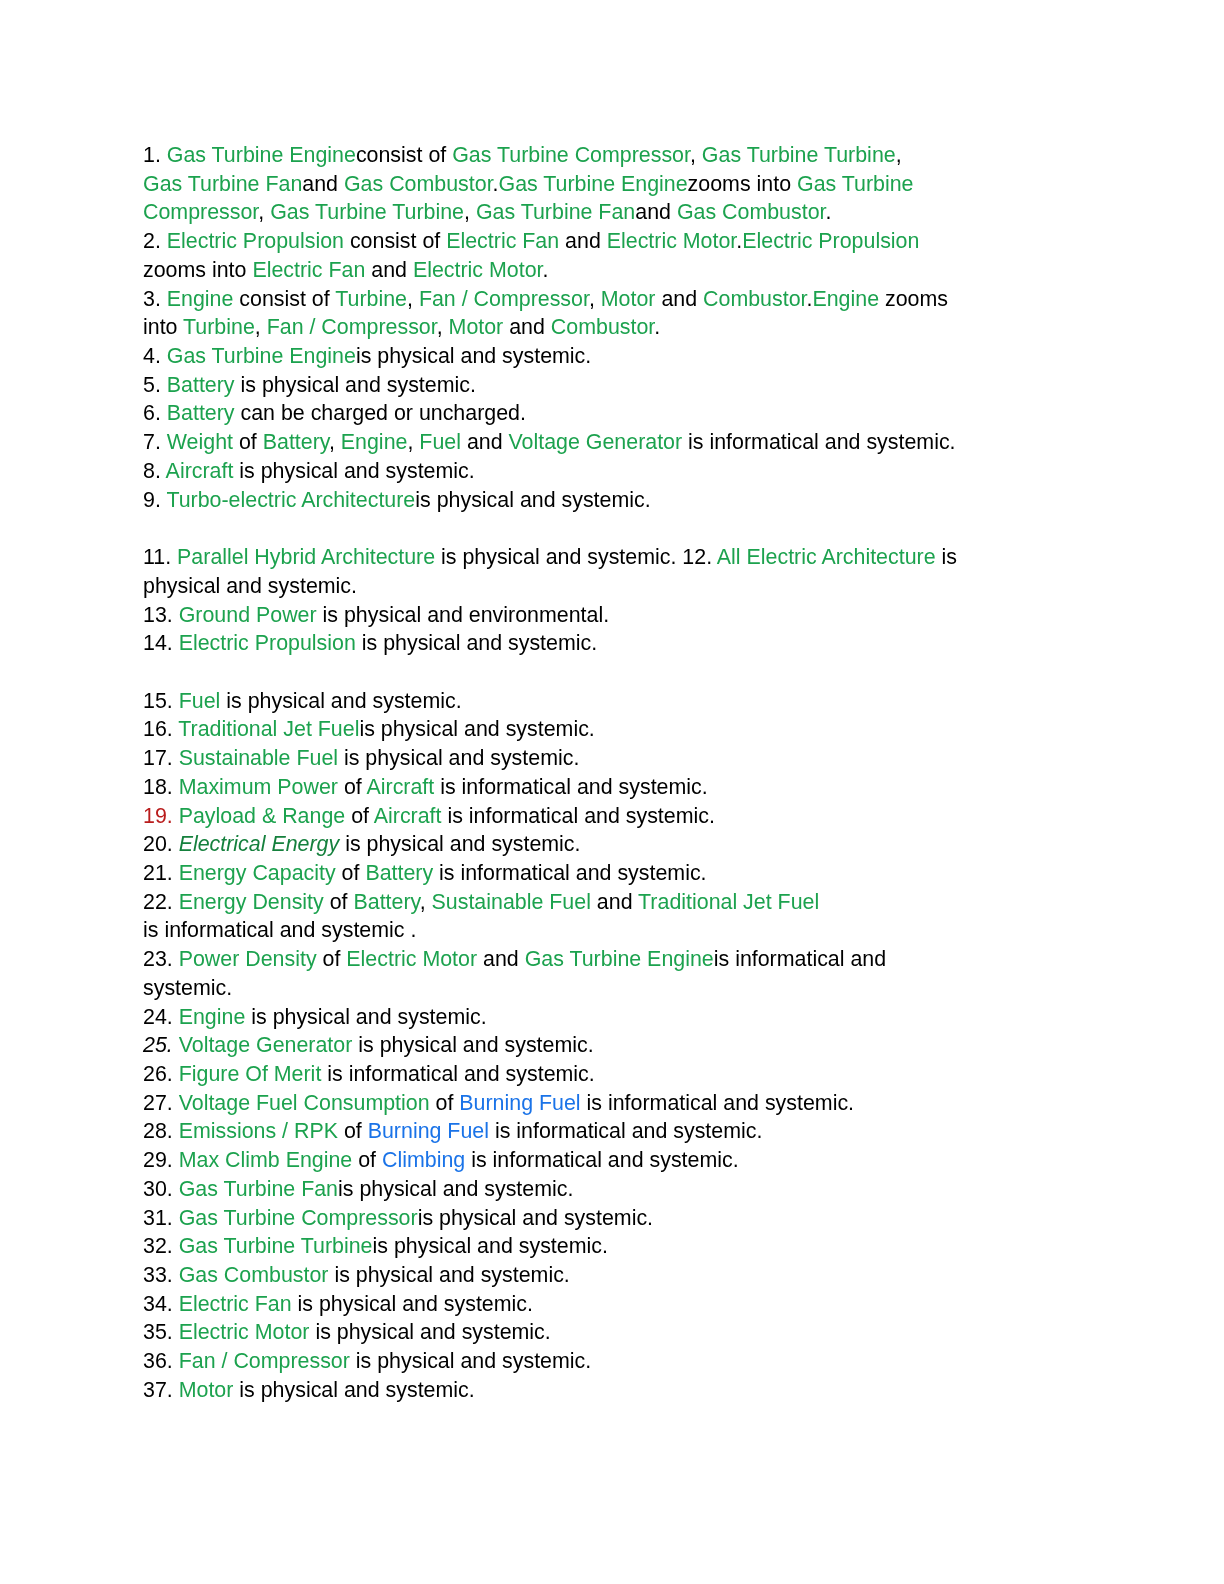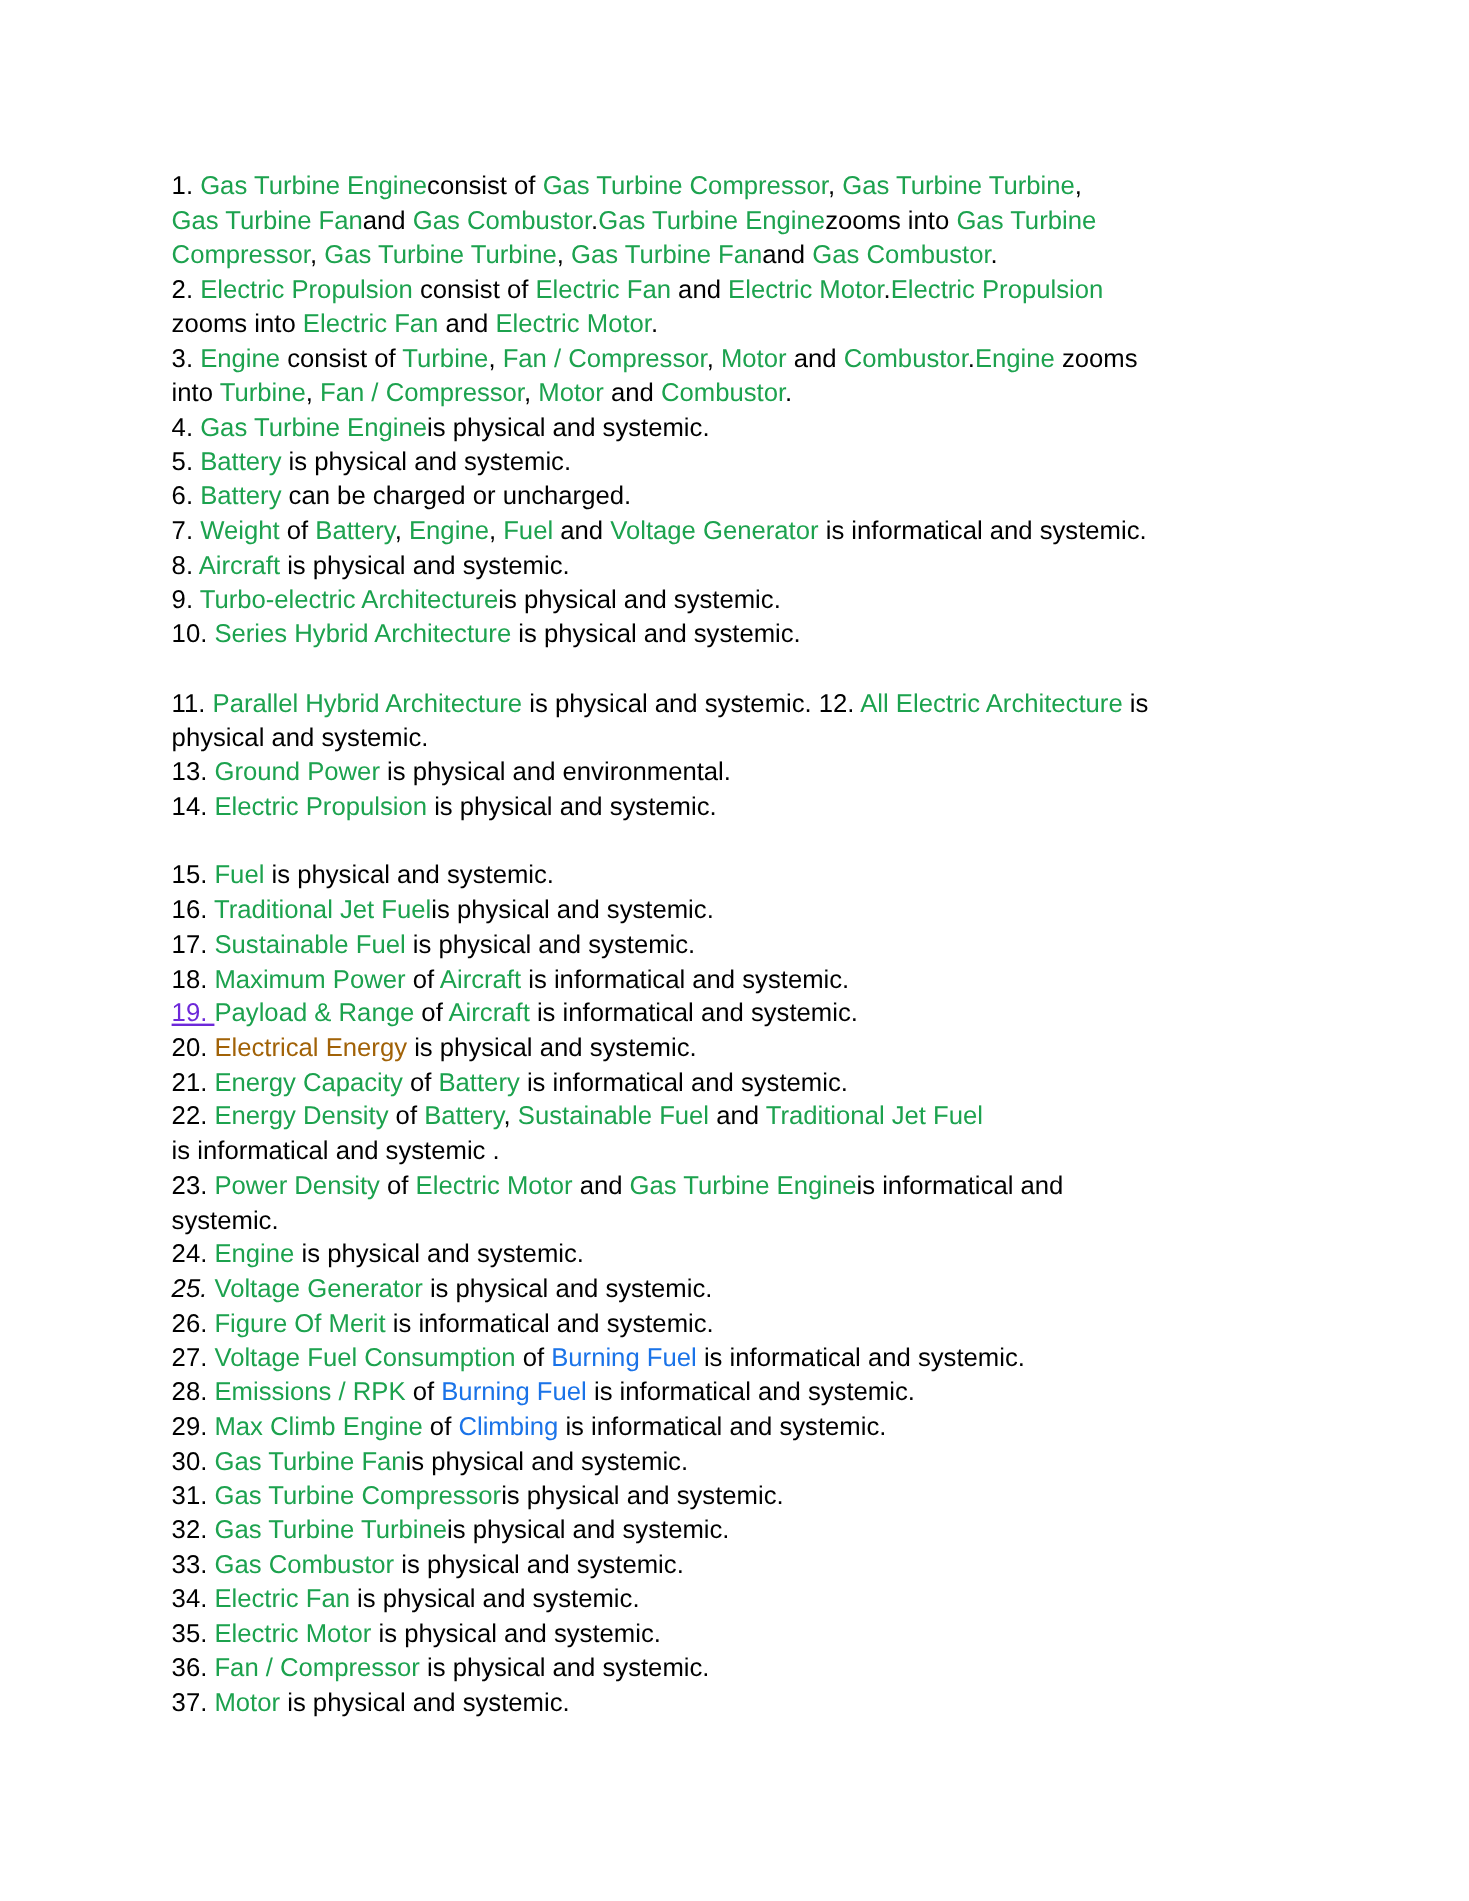--- a/index.html
+++ b/index.html
@@ -24,33 +24,32 @@
       <div class="line"><span style="color: rgb(0, 0, 0);">2. </span><span style="color: rgb(28, 162, 78);">Electric Propulsion</span><span style="color: rgb(0, 0, 0);"> consist of </span><span style="color: rgb(28, 162, 78);">Electric Fan</span><span style="color: rgb(0, 0, 0);"> and </span><span style="color: rgb(28, 162, 78);">Electric Motor</span><span style="color: rgb(0, 0, 0);">.</span><span style="color: rgb(28, 162, 78);">Electric Propulsion</span></div>
       <div class="line"><span style="color: rgb(0, 0, 0);">zooms into </span><span style="color: rgb(28, 162, 78);">Electric Fan</span><span style="color: rgb(0, 0, 0);"> and </span><span style="color: rgb(28, 162, 78);">Electric Motor</span><span style="color: rgb(0, 0, 0);">.</span></div>
       <div class="line"><span style="color: rgb(0, 0, 0);">3. </span><span style="color: rgb(28, 162, 78);">Engine</span><span style="color: rgb(0, 0, 0);"> consist of </span><span style="color: rgb(28, 162, 78);">Turbine</span><span style="color: rgb(0, 0, 0);">, </span><span style="color: rgb(28, 162, 78);">Fan / Compressor</span><span style="color: rgb(0, 0, 0);">, </span><span style="color: rgb(28, 162, 78);">Motor</span><span style="color: rgb(0, 0, 0);"> and </span><span style="color: rgb(28, 162, 78);">Combustor</span><span style="color: rgb(0, 0, 0);">.</span><span style="color: rgb(28, 162, 78);">Engine</span><span style="color: rgb(0, 0, 0);"> zooms</span></div>
       <div class="line"><span style="color: rgb(0, 0, 0);">into </span><span style="color: rgb(28, 162, 78);">Turbine</span><span style="color: rgb(0, 0, 0);">, </span><span style="color: rgb(28, 162, 78);">Fan / Compressor</span><span style="color: rgb(0, 0, 0);">, </span><span style="color: rgb(28, 162, 78);">Motor</span><span style="color: rgb(0, 0, 0);"> and </span><span style="color: rgb(28, 162, 78);">Combustor</span><span style="color: rgb(0, 0, 0);">.</span></div>
       <div class="line"><span style="color: rgb(0, 0, 0);">4. </span><span style="color: rgb(28, 162, 78);">Gas Turbine Engine</span><span style="color: rgb(0, 0, 0);">is physical and systemic.</span></div>
       <div class="line"><span style="color: rgb(0, 0, 0);">5. </span><span style="color: rgb(28, 162, 78);">Battery</span><span style="color: rgb(0, 0, 0);"> is physical and systemic.</span></div>
       <div class="line"><span style="color: rgb(0, 0, 0);">6. </span><span style="color: rgb(28, 162, 78);">Battery</span><span style="color: rgb(0, 0, 0);"> can be charged or uncharged.</span></div>
       <div class="line"><span style="color: rgb(0, 0, 0);">7. </span><span style="color: rgb(28, 162, 78);">Weight</span><span style="color: rgb(0, 0, 0);"> of </span><span style="color: rgb(28, 162, 78);">Battery</span><span style="color: rgb(0, 0, 0);">, </span><span style="color: rgb(28, 162, 78);">Engine</span><span style="color: rgb(0, 0, 0);">, </span><span style="color: rgb(28, 162, 78);">Fuel</span><span style="color: rgb(0, 0, 0);"> and </span><span style="color: rgb(28, 162, 78);">Voltage Generator</span><span style="color: rgb(0, 0, 0);"> is informatical and systemic.</span></div>
       <div class="line"><span style="color: rgb(0, 0, 0);">8. </span><span style="color: rgb(28, 162, 78);">Aircraft</span><span style="color: rgb(0, 0, 0);"> is physical and systemic.</span></div>
       <div class="line"><span style="color: rgb(0, 0, 0);">9. </span><span style="color: rgb(28, 162, 78);">Turbo-electric Architecture</span><span style="color: rgb(0, 0, 0);">is physical and systemic.</span></div>
-      <div class="line"><span style="color: rgb(0, 0, 0);">10. </span><span style="color: rgb(28, 162, 78);">Series Hybrid Architecture</span><span style="color: rgb(0, 0, 0);"> is physical and systemic.</span></div>
       <div class="spacer"></div>
       <div class="line"><span style="color: rgb(0, 0, 0);">11. </span><span style="color: rgb(28, 162, 78);">Parallel Hybrid Architecture</span><span style="color: rgb(0, 0, 0);"> is physical and systemic. 12. </span><span style="color: rgb(28, 162, 78);">All Electric Architecture</span><span style="color: rgb(0, 0, 0);"> is</span></div>
       <div class="line"><span style="color: rgb(0, 0, 0);">physical and systemic.</span></div>
       <div class="line"><span style="color: rgb(0, 0, 0);">13. </span><span style="color: rgb(28, 162, 78);">Ground Power</span><span style="color: rgb(0, 0, 0);"> is physical and environmental.</span></div>
       <div class="line"><span style="color: rgb(0, 0, 0);">14. </span><span style="color: rgb(28, 162, 78);">Electric Propulsion</span><span style="color: rgb(0, 0, 0);"> is physical and systemic.</span></div>
       <div class="spacer"></div>
       <div class="line"><span style="color: rgb(0, 0, 0); margin-top: 28px;">15. </span><span style="color: rgb(28, 162, 78);">Fuel</span><span style="color: rgb(0, 0, 0);"> is physical and systemic.</span></div>
       <div class="line"><span style="color: rgb(0, 0, 0);">16. </span><span style="color: rgb(28, 162, 78);">Traditional Jet Fuel</span><span style="color: rgb(0, 0, 0);">is physical and systemic.</span></div>
       <div class="line"><span style="color: rgb(0, 0, 0);">17. </span><span style="color: rgb(28, 162, 78);">Sustainable Fuel</span><span style="color: rgb(0, 0, 0);"> is physical and systemic.</span></div>
       <div class="line"><span style="color: rgb(0, 0, 0);">18. </span><span style="color: rgb(28, 162, 78);">Maximum Power</span><span style="color: rgb(0, 0, 0);"> of </span><span style="color: rgb(28, 162, 78);">Aircraft</span><span style="color: rgb(0, 0, 0);"> is informatical and systemic.</span></div>
-      <div class="line"><span style="color: #6d28d9; text-decoration: underline;">19. </span><span style="color: rgb(28, 162, 78);">Payload &amp; Range</span><span style="color: rgb(0, 0, 0);"> of </span><span style="color: rgb(28, 162, 78);">Aircraft</span><span style="color: rgb(0, 0, 0);"> is informatical and systemic.</span></div>
-      <div class="line"><span style="color: rgb(0, 0, 0);">20. </span><span style="color: #a16207;">Electrical Energy</span><span style="color: rgb(0, 0, 0);"> is physical and systemic.</span></div>
+      <div class="line"><span style="color: #b91c1c;">19. </span><span style="color: rgb(28, 162, 78);">Payload &amp; Range</span><span style="color: rgb(0, 0, 0);"> of </span><span style="color: rgb(28, 162, 78);">Aircraft</span><span style="color: rgb(0, 0, 0);"> is informatical and systemic.</span></div>
+      <div class="line"><span style="color: rgb(0, 0, 0);">20. </span><span style="color: #15803d; font-style: italic;">Electrical Energy</span><span style="color: rgb(0, 0, 0);"> is physical and systemic.</span></div>
       <div class="line"><span style="color: rgb(0, 0, 0);">21. </span><span style="color: rgb(28, 162, 78);">Energy Capacity</span><span style="color: rgb(0, 0, 0);"> of </span><span style="color: rgb(28, 162, 78);">Battery</span><span style="color: rgb(0, 0, 0);"> is informatical and systemic.</span></div>
       <div class="line"><span style="color: rgb(0, 0, 0);">22. </span><span style="color: rgb(28, 162, 78);">Energy Density</span><span style="color: rgb(0, 0, 0);"> of </span><span style="color: rgb(28, 162, 78);">Battery</span><span style="color: rgb(0, 0, 0);">, </span><span style="color: rgb(28, 162, 78);">Sustainable Fuel</span><span style="color: rgb(0, 0, 0);"> and </span><span style="color: rgb(28, 162, 78);">Traditional Jet Fuel</span></div>
       <div class="line"><span style="color: rgb(0, 0, 0);">is informatical and systemic .</span></div>
       <div class="line"><span style="color: rgb(0, 0, 0);">23. </span><span style="color: rgb(28, 162, 78);">Power Density</span><span style="color: rgb(0, 0, 0);"> of </span><span style="color: rgb(28, 162, 78);">Electric Motor</span><span style="color: rgb(0, 0, 0);"> and </span><span style="color: rgb(28, 162, 78);">Gas Turbine Engine</span><span style="color: rgb(0, 0, 0);">is informatical and</span></div>
       <div class="line"><span style="color: rgb(0, 0, 0);">systemic.</span></div>
       <div class="line"><span style="color: rgb(0, 0, 0);">24. </span><span style="color: rgb(28, 162, 78);">Engine</span><span style="color: rgb(0, 0, 0);"> is physical and systemic.</span></div>
       <div class="line"><span style="color: rgb(0, 0, 0); font-style: italic;">25. </span><span style="color: rgb(28, 162, 78);">Voltage Generator</span><span style="color: rgb(0, 0, 0);"> is physical and systemic.</span></div>
       <div class="line"><span style="color: rgb(0, 0, 0);">26. </span><span style="color: rgb(28, 162, 78);">Figure Of Merit</span><span style="color: rgb(0, 0, 0);"> is informatical and systemic.</span></div>
       <div class="line"><span style="color: rgb(0, 0, 0);">27. </span><span style="color: rgb(28, 162, 78);">Voltage Fuel Consumption</span><span style="color: rgb(0, 0, 0);"> of </span><span style="color: rgb(26, 115, 232);">Burning Fuel</span><span style="color: rgb(0, 0, 0);"> is informatical and systemic.</span></div>
       <div class="line"><span style="color: rgb(0, 0, 0);">28. </span><span style="color: rgb(28, 162, 78);">Emissions / RPK</span><span style="color: rgb(0, 0, 0);"> of </span><span style="color: rgb(26, 115, 232);">Burning Fuel</span><span style="color: rgb(0, 0, 0);"> is informatical and systemic.</span></div>

